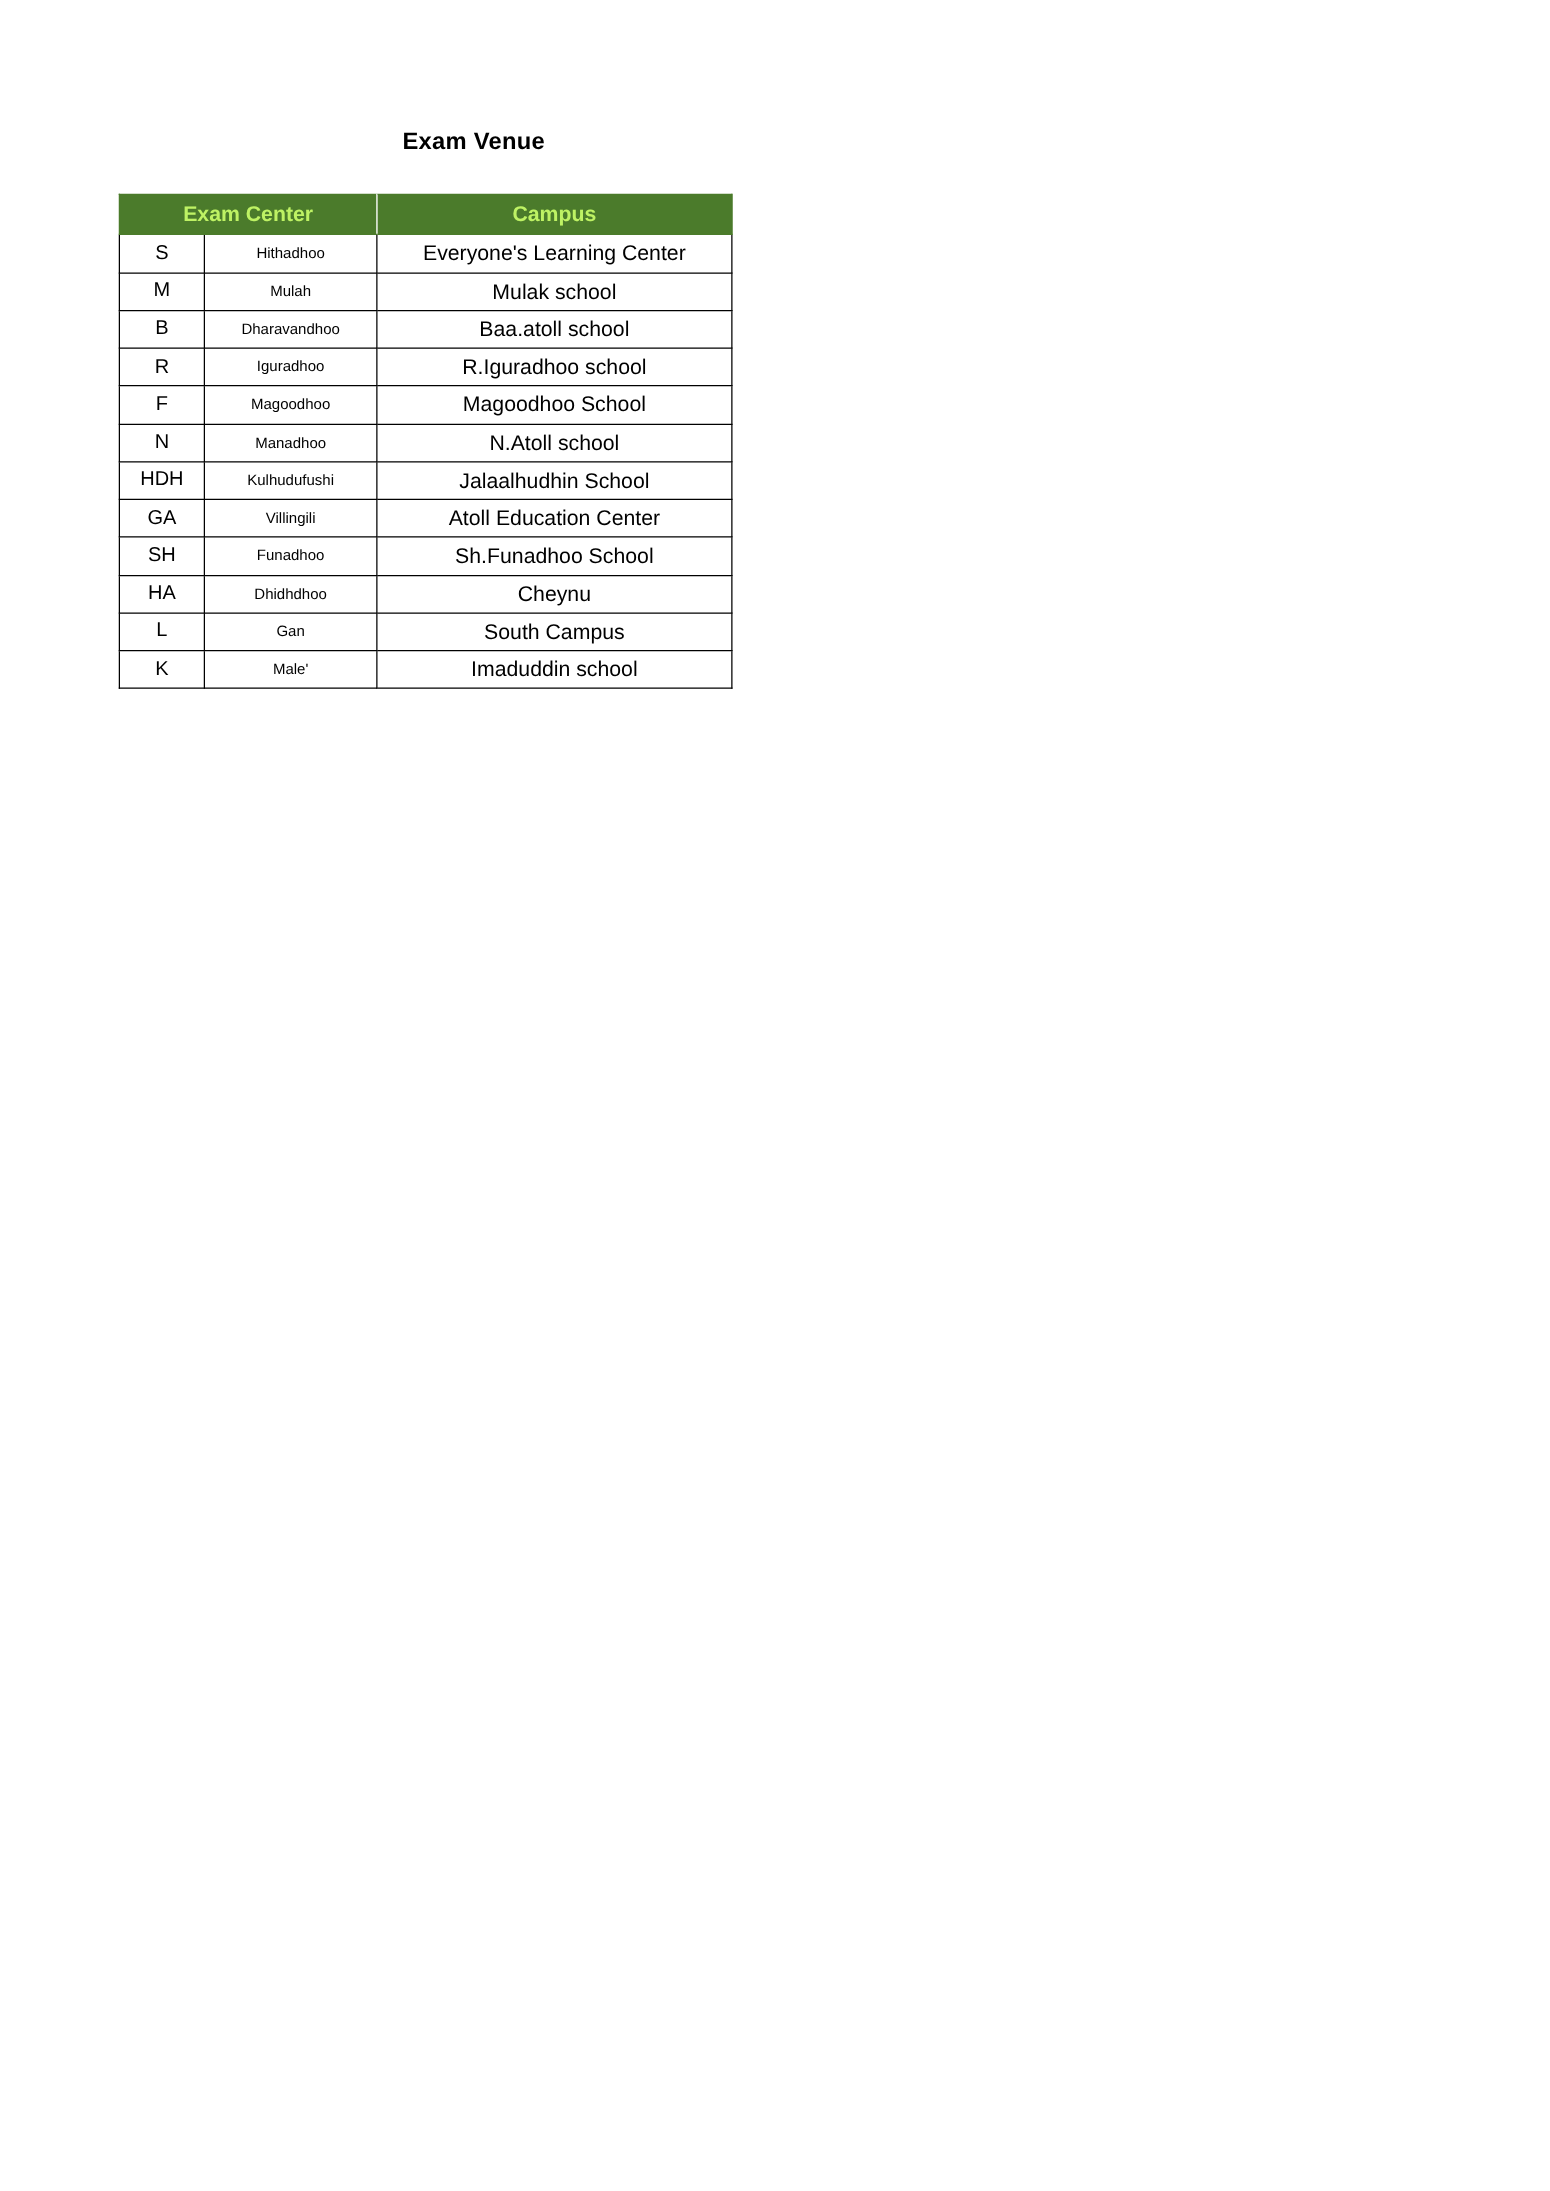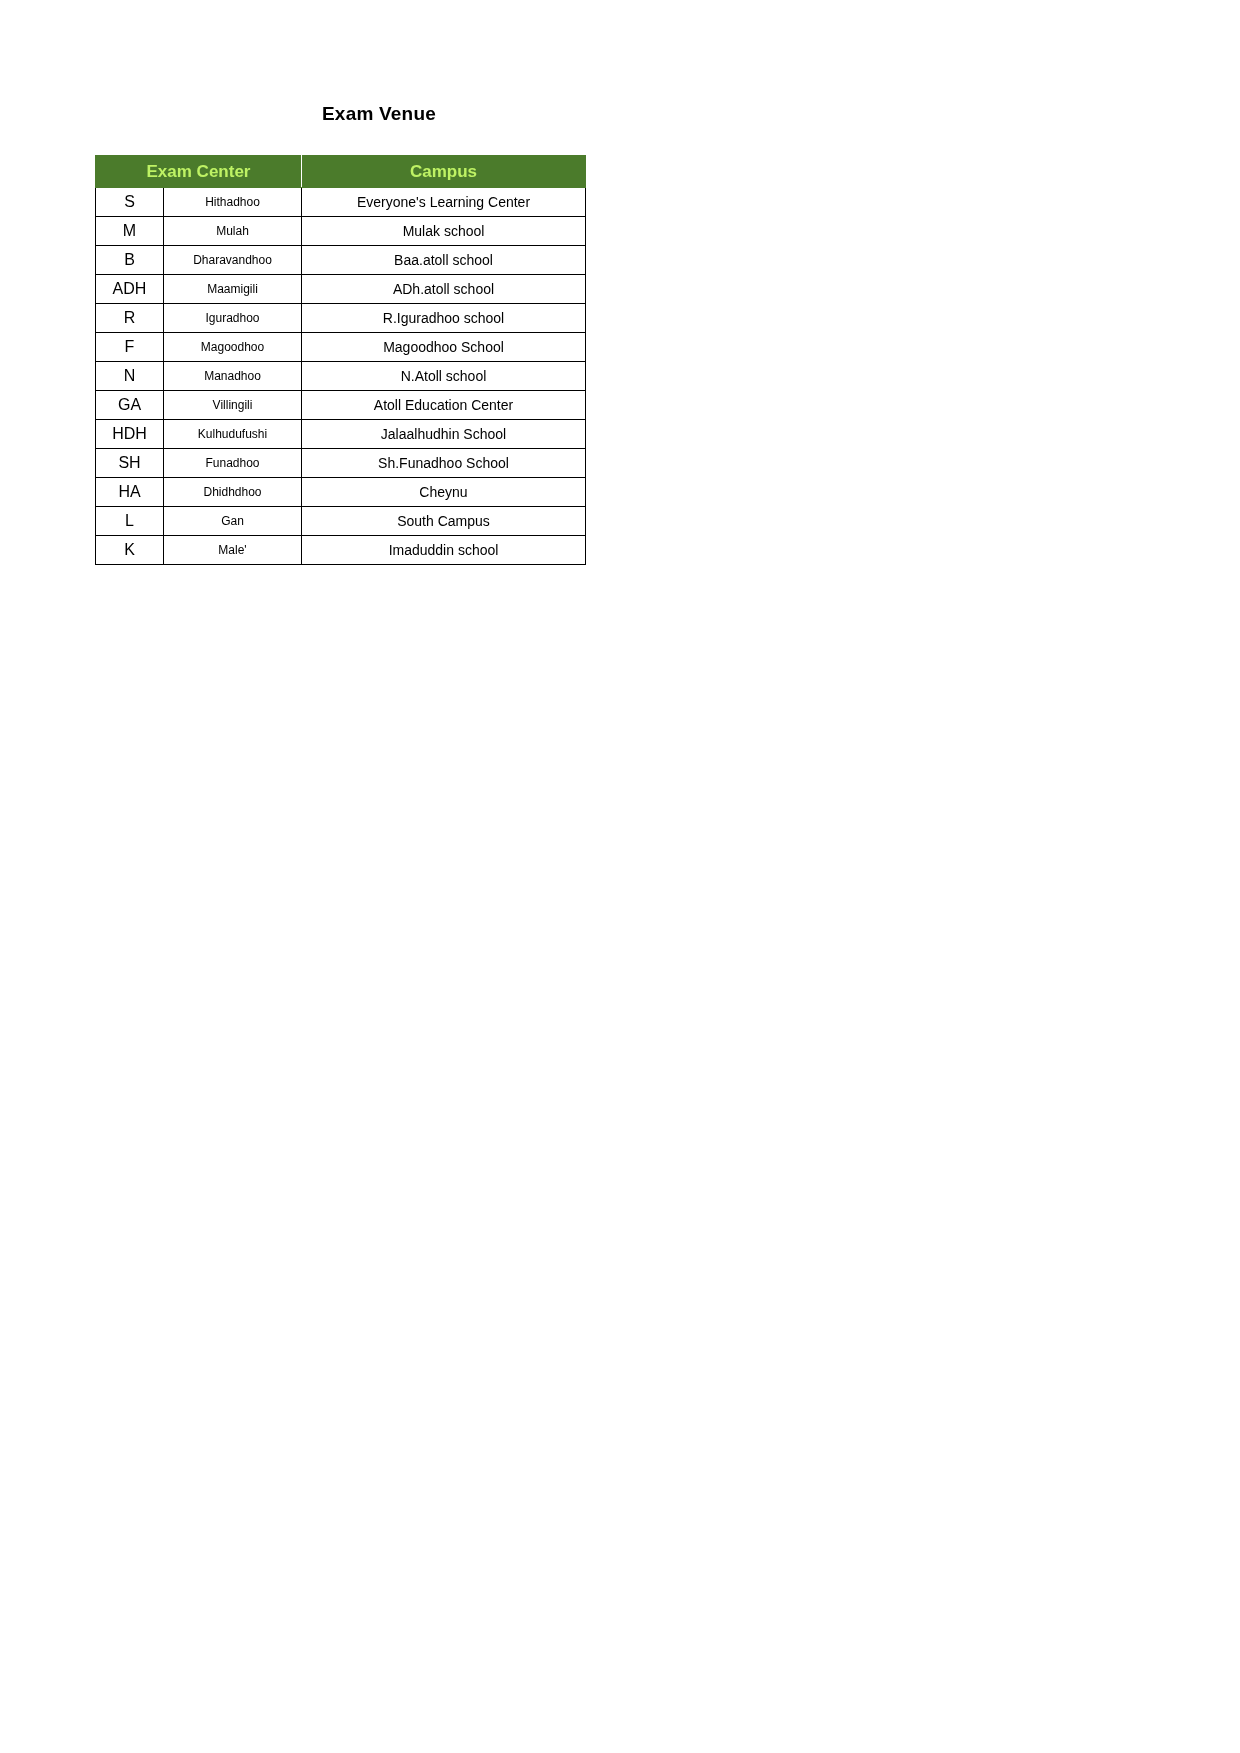--- a/index.html
+++ b/index.html
@@ -64,21 +64,21 @@
   .venue-table thead th.hdr-center {
     border-right: 1px solid #ffffff;
   }
   .venue-table td.code {
     font-size: 16px;
   }
   .venue-table td.center {
     font-size: 12px;
   }
   .venue-table td.venue {
-    font-size: 14px;
+    font-size: 17px;
   }
 </style>
 </head>
 <body>
 
 <div class="page">
 
   <div class="doc-title">Exam Venue</div>
 
   <table class="venue-table">
@@ -103,48 +103,43 @@
           <td class="code">M</td>
           <td class="center">Mulah</td>
           <td class="venue">Mulak school</td>
         </tr>
         <tr>
           <td class="code">B</td>
           <td class="center">Dharavandhoo</td>
           <td class="venue">Baa.atoll school</td>
         </tr>
         <tr>
-          <td class="code">ADH</td>
-          <td class="center">Maamigili</td>
-          <td class="venue">ADh.atoll school</td>
-        </tr>
-        <tr>
           <td class="code">R</td>
           <td class="center">Iguradhoo</td>
           <td class="venue">R.Iguradhoo school</td>
         </tr>
         <tr>
           <td class="code">F</td>
           <td class="center">Magoodhoo</td>
           <td class="venue">Magoodhoo School</td>
         </tr>
         <tr>
           <td class="code">N</td>
           <td class="center">Manadhoo</td>
           <td class="venue">N.Atoll school</td>
         </tr>
         <tr>
+          <td class="code">HDH</td>
+          <td class="center">Kulhudufushi</td>
+          <td class="venue">Jalaalhudhin School</td>
+        </tr>
+        <tr>
           <td class="code">GA</td>
           <td class="center">Villingili</td>
           <td class="venue">Atoll Education Center</td>
-        </tr>
-        <tr>
-          <td class="code">HDH</td>
-          <td class="center">Kulhudufushi</td>
-          <td class="venue">Jalaalhudhin School</td>
         </tr>
         <tr>
           <td class="code">SH</td>
           <td class="center">Funadhoo</td>
           <td class="venue">Sh.Funadhoo School</td>
         </tr>
         <tr>
           <td class="code">HA</td>
           <td class="center">Dhidhdhoo</td>
           <td class="venue">Cheynu</td>

